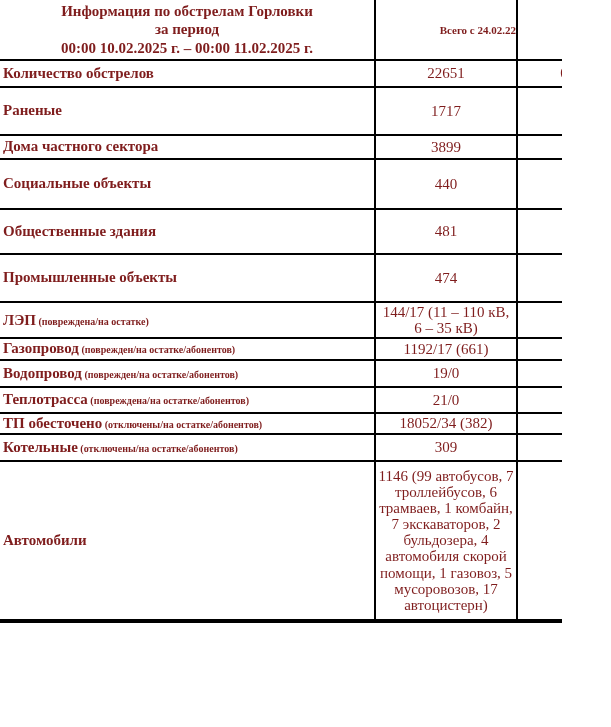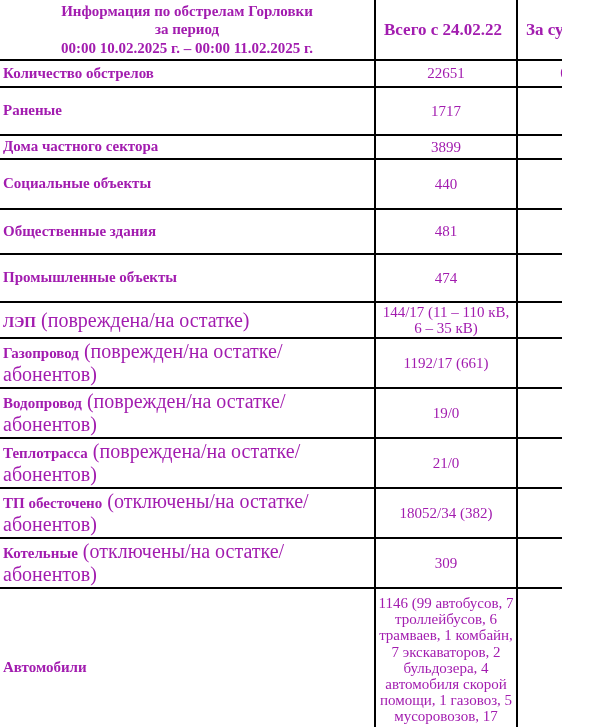--- a/index.html
+++ b/index.html
@@ -4,21 +4,21 @@
 <style>
   html, body {
     margin: 0;
     padding: 0;
     background: #ffffff;
   }
   .page {
     width: 562px;
     height: 727px;
     background: #ffffff;
-    color: #a21caf;
+    color: #7f1d1d;
     font-family: "Liberation Serif", serif;
     overflow: hidden;
   }
   table.report {
     border-collapse: collapse;
     table-layout: fixed;
     width: 611px;
   }
   col.c1 { width: 375px; }
   col.c2 { width: 142px; }
@@ -41,32 +41,32 @@
     height: 59px;
     font-weight: bold;
     font-size: 15px;
     line-height: 1.22;
     text-align: center;
     white-space: pre-line;
     padding: 0 6px;
   }
   th.colhead {
     font-weight: bold;
-    font-size: 17px;
-    text-align: left;
-    padding: 0 8px;
+    font-size: 11px;
+    text-align: right;
+    padding: 0 0;
   }
   td.label-cell {
     text-align: left;
     padding: 1px 2px 1px 3px;
     font-size: 15px;
     line-height: 1.15;
   }
   td.label-cell .lbl { font-weight: bold; }
-  td.label-cell .note { font-weight: normal; font-size: 20px; }
+  td.label-cell .note { font-weight: bold; font-size: 10px; }
   td.val-cell {
     text-align: center;
     font-weight: normal;
     font-size: 15px;
     line-height: 1.08;
     padding: 1px 2px;
   }
 </style>
 </head>
 <body>

